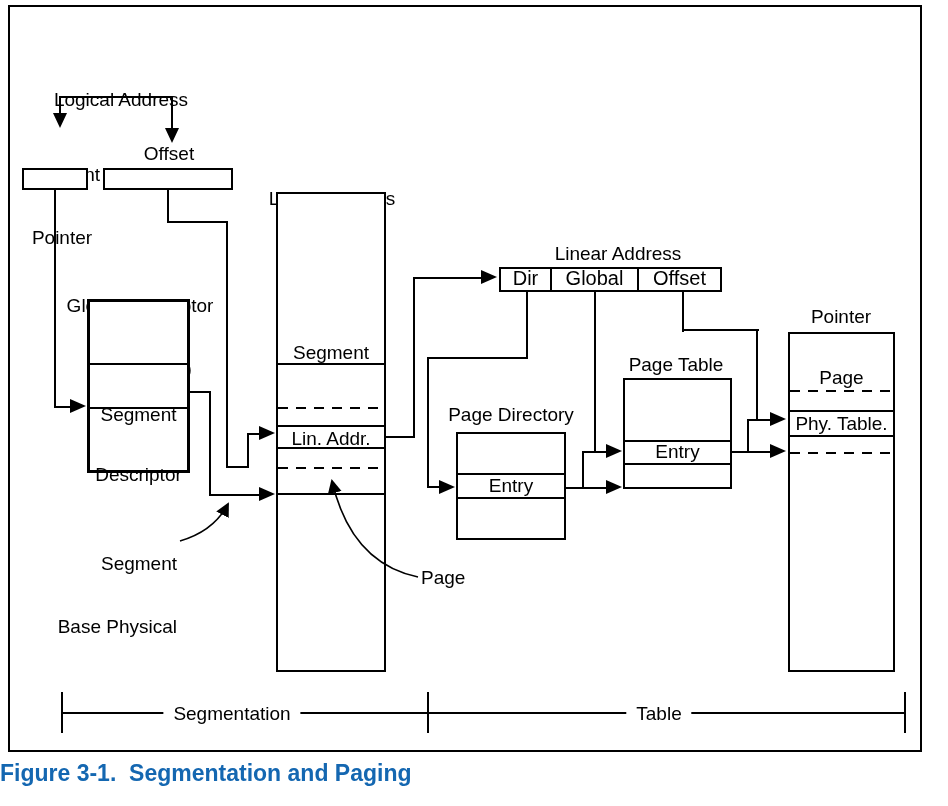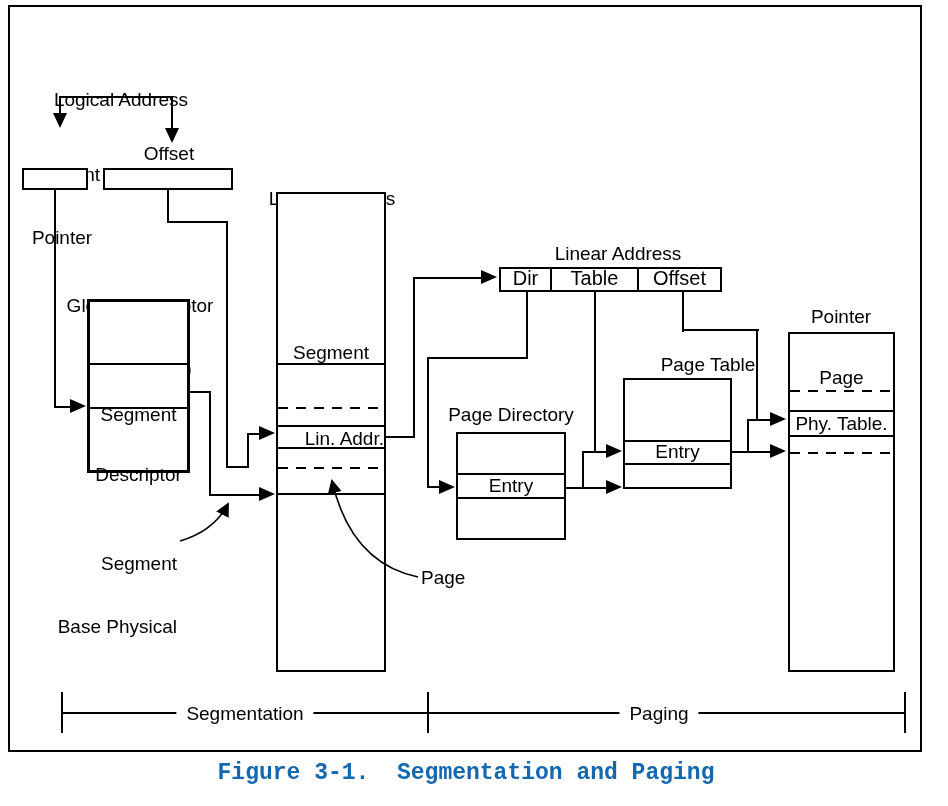--- a/index.html
+++ b/index.html
@@ -7,21 +7,21 @@
         font-family:"Liberation Sans","DejaVu Sans",sans-serif;color:#000;}
   .lbl{position:absolute;text-align:center;font-size:19px;line-height:21px;white-space:pre;}
   .box{position:absolute;border:2px solid #000;box-sizing:border-box;background:#fff;}
   .thick{border-width:3px;}
   .h{position:absolute;height:2px;background:#000;}
   .v{position:absolute;width:2px;background:#000;}
   .dash{position:absolute;height:2px;background:repeating-linear-gradient(90deg,#000 0 10px,transparent 10px 18px);}
   .ar{position:absolute;width:0;height:0;border-top:7px solid transparent;border-bottom:7px solid transparent;border-left:16px solid #000;}
   .ad{position:absolute;width:0;height:0;border-left:7px solid transparent;border-right:7px solid transparent;border-top:15px solid #000;}
   .bracket-label{position:absolute;background:#fff;padding:0 10px;font-size:19px;transform:translateX(-50%);}
-  .caption{position:absolute;left:0;top:760px;width:932px;text-align:center;font-weight:bold;font-size:23px;white-space:pre;font-family:Liberation Mono, monospace;}
+  .caption{position:absolute;left:0;top:760px;width:932px;font-weight:bold;font-size:23px;white-space:pre;}
   svg.overlay{position:absolute;left:0;top:0;pointer-events:none;}
 </style>
 </head>
 <body>
 
 <div class="page">
 
   <div class="box" style="left:8px;top:5px;width:914px;height:747px;border-width:2px;background:transparent;"></div>
 
   <div class="lbl" style="left:36px;top:47px;width:170px;">
@@ -75,21 +75,21 @@
 
   <div class="lbl" style="left:252px;top:146px;width:160px;">
     <div>Linear Address</div>
     <div>Space</div>
   </div>
   <div class="box" style="left:276px;top:192px;width:110px;height:480px;">
     <div class="lbl" style="left:0;top:148px;width:106px;">Segment</div>
     <div class="h" style="left:0;top:169px;width:106px;"></div>
     <div class="dash" style="left:0;top:213px;width:106px;"></div>
     <div class="h" style="left:0;top:231px;width:106px;"></div>
-    <div class="lbl" style="left:0;top:234px;width:106px;text-align:right;">Lin. Addr.</div>
+    <div class="lbl" style="left:0;top:234px;width:106px;">Lin. Addr.</div>
     <div class="h" style="left:0;top:253px;width:106px;"></div>
     <div class="dash" style="left:0;top:273px;width:106px;"></div>
     <div class="h" style="left:0;top:299px;width:106px;"></div>
   </div>
 
   <div class="lbl" style="left:37px;top:511px;width:140px;text-align:right;">
     <div>Segment</div>
     <div>Base Physical</div>
   </div>
 
@@ -98,21 +98,21 @@
   <div class="h" style="left:386px;top:436px;width:29px;"></div>
   <div class="v" style="left:413px;top:277px;height:161px;"></div>
   <div class="h" style="left:413px;top:277px;width:69px;"></div>
   <div class="ar" style="left:481px;top:270px;"></div>
 
   <div class="lbl" style="left:538px;top:243px;width:160px;">Linear Address</div>
   <div class="box" style="left:499px;top:267px;width:223px;height:25px;font-size:20px;padding-left:22px;">
     <div class="v" style="left:49px;top:0;height:21px;"></div>
     <div class="v" style="left:136px;top:0;height:21px;"></div>
     <div class="lbl" style="left:0;top:-1px;width:49px;font-size:20px;">Dir</div>
-    <div class="lbl" style="left:51px;top:-1px;width:85px;font-size:20px;">Table</div>
+    <div class="lbl" style="left:51px;top:-1px;width:85px;font-size:20px;">Global</div>
     <div class="lbl" style="left:138px;top:-1px;width:81px;font-size:20px;">Offset</div>
   </div>
 
   <div class="v" style="left:526px;top:292px;height:67px;"></div>
   <div class="h" style="left:427px;top:357px;width:101px;"></div>
   <div class="v" style="left:427px;top:357px;height:131px;"></div>
   <div class="h" style="left:427px;top:486px;width:13px;"></div>
   <div class="ar" style="left:439px;top:480px;"></div>
 
   <div class="lbl" style="left:446px;top:404px;width:130px;">Page Directory</div>
@@ -123,21 +123,21 @@
   </div>
 
   <div class="h" style="left:566px;top:487px;width:41px;"></div>
   <div class="ar" style="left:606px;top:480px;"></div>
   <div class="v" style="left:582px;top:451px;height:38px;"></div>
 
   <div class="v" style="left:594px;top:292px;height:161px;"></div>
   <div class="h" style="left:582px;top:451px;width:25px;"></div>
   <div class="ar" style="left:606px;top:444px;"></div>
 
-  <div class="lbl" style="left:648px;top:354px;width:120px;">Page Table</div>
+  <div class="lbl" style="left:616px;top:354px;width:120px;">Page Table</div>
   <div class="box" style="left:623px;top:378px;width:109px;height:111px;">
     <div class="h" style="left:0;top:60px;width:105px;"></div>
     <div class="h" style="left:0;top:83px;width:105px;"></div>
     <div class="lbl" style="left:0;top:61px;width:105px;">Entry</div>
   </div>
 
   <div class="h" style="left:732px;top:451px;width:39px;"></div>
   <div class="ar" style="left:770px;top:444px;"></div>
   <div class="v" style="left:747px;top:419px;height:34px;"></div>
   <div class="h" style="left:747px;top:419px;width:24px;"></div>
@@ -159,22 +159,22 @@
     <div class="lbl" style="left:0;top:79px;width:103px;">Phy. Table.</div>
     <div class="h" style="left:0;top:101px;width:103px;"></div>
     <div class="dash" style="left:0;top:118px;width:103px;"></div>
   </div>
 
   <div class="v" style="left:61px;top:692px;height:41px;"></div>
   <div class="v" style="left:427px;top:692px;height:41px;"></div>
   <div class="v" style="left:904px;top:692px;height:41px;"></div>
   <div class="h" style="left:61px;top:712px;width:368px;"></div>
   <div class="h" style="left:427px;top:712px;width:479px;"></div>
-  <div class="bracket-label" style="left:245px;top:703px;">Segmentation</div>
-  <div class="bracket-label" style="left:659px;top:703px;">Paging</div>
+  <div class="bracket-label" style="left:232px;top:703px;">Segmentation</div>
+  <div class="bracket-label" style="left:659px;top:703px;">Table</div>
 
   <svg class="overlay" width="948" height="806" viewBox="0 0 948 806">
     <defs>
       <marker id="ah" markerUnits="userSpaceOnUse" markerWidth="18" markerHeight="16" refX="12" refY="7" orient="auto">
         <path d="M0,0 L14,7 L0,14 Z" fill="#000"></path>
       </marker>
     </defs>
     <path d="M 180 541 Q 214 531 228 504" fill="none" stroke="#000" stroke-width="1.6" marker-end="url(#ah)"></path>
     <path d="M 418 577 Q 351 563 332 481" fill="none" stroke="#000" stroke-width="1.6" marker-end="url(#ah)"></path>
   </svg>

